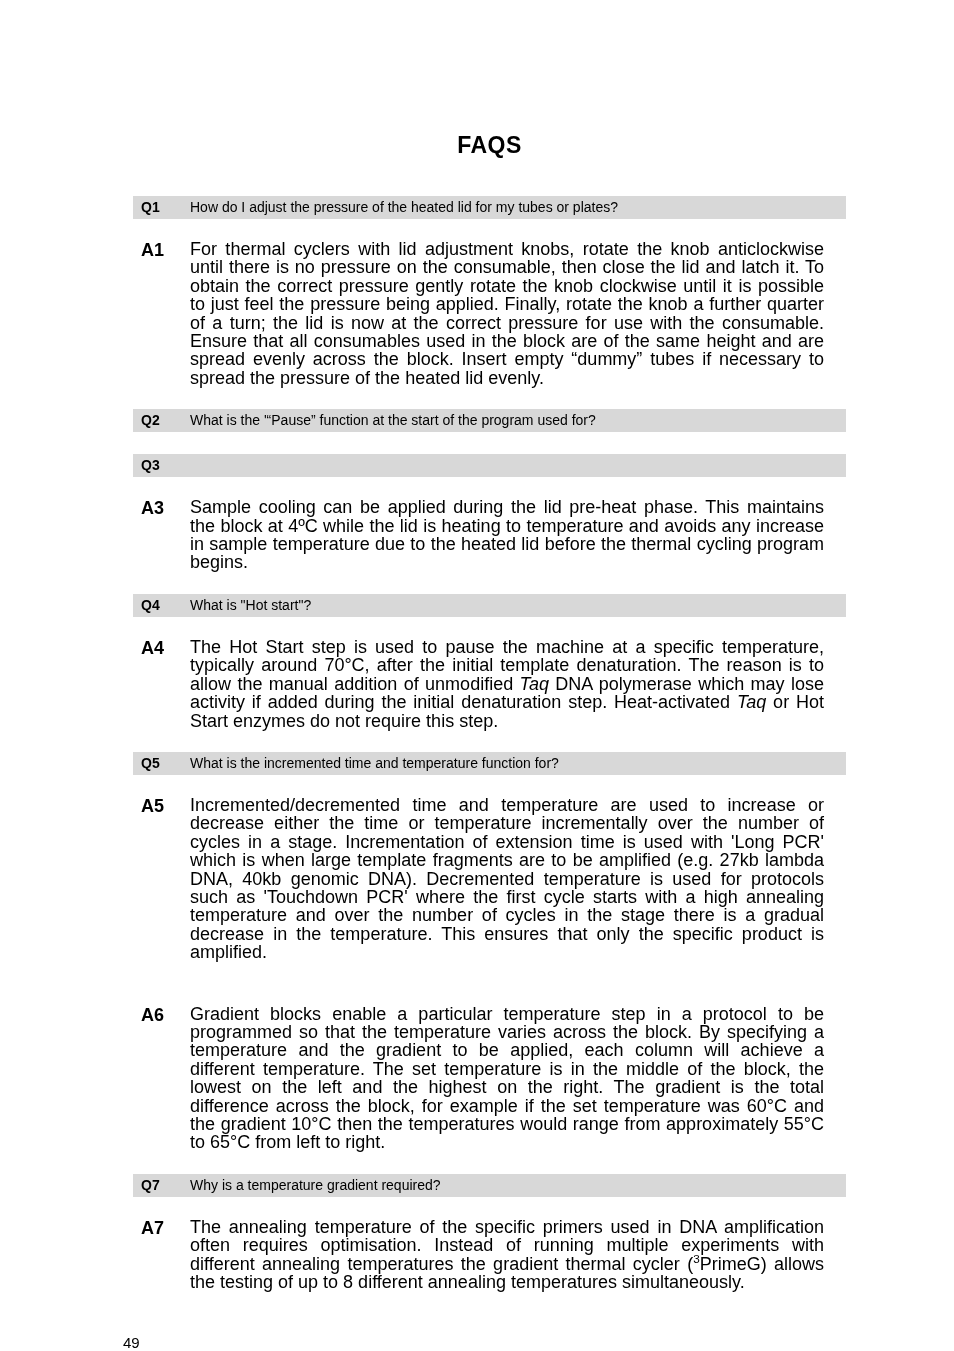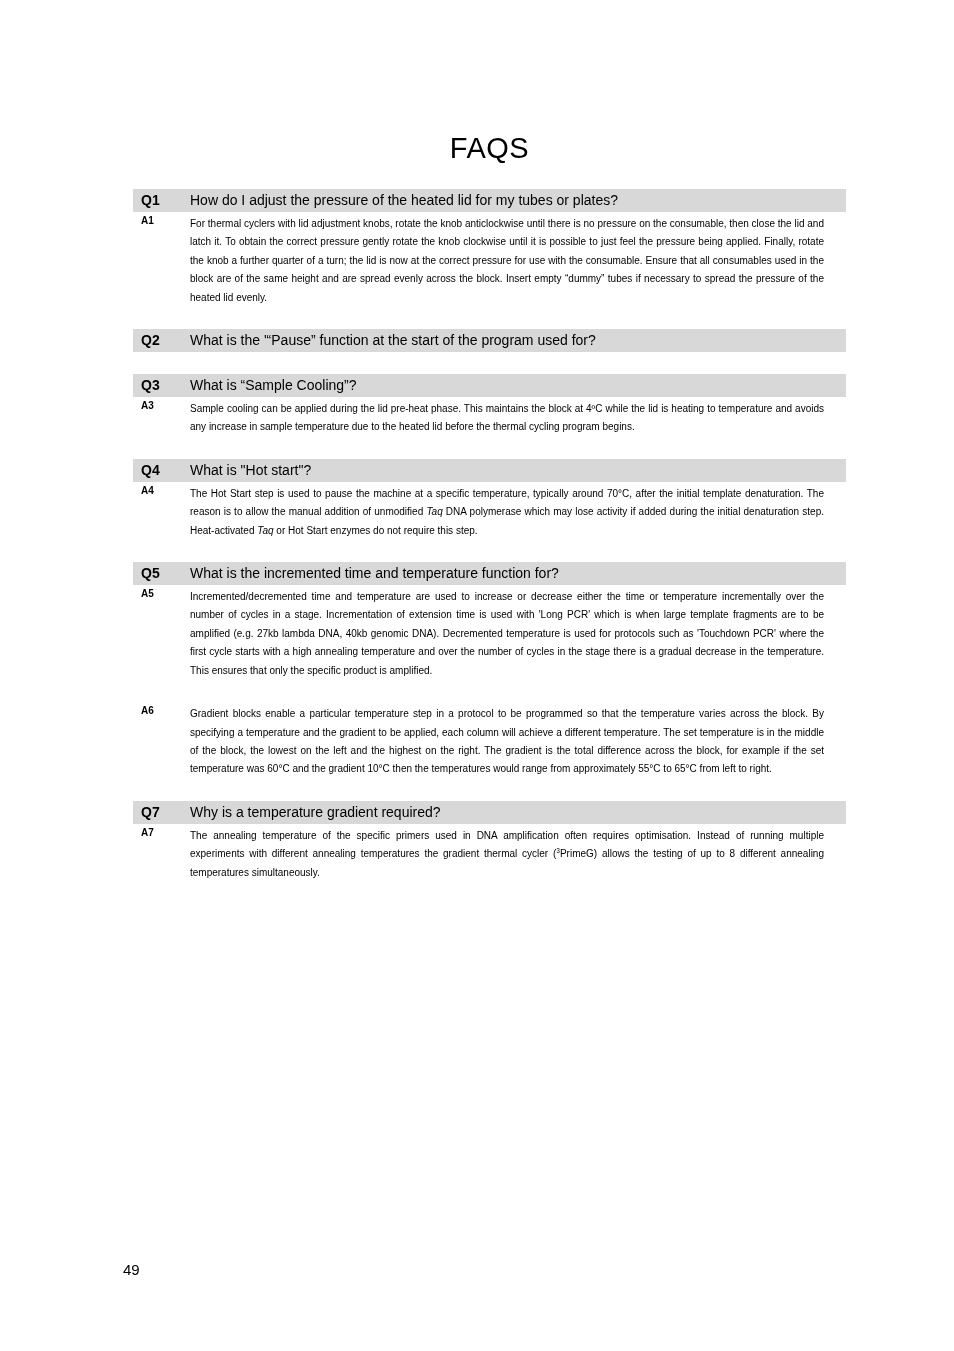--- a/index.html
+++ b/index.html
@@ -13,56 +13,56 @@
     overflow: hidden;
   }
   .content {
     position: absolute;
     left: 133px;
     top: 132px;
     width: 713px;
   }
   h1.page-title {
     text-align: center;
-    font-size: 29px;
-    font-weight: normal;
+    font-size: 23px;
+    font-weight: bold;
     letter-spacing: 0.5px;
-    margin-bottom: 24px;
+    margin-bottom: 37px;
   }
   .faq { margin-bottom: 22px; }
   .q-row {
     display: flex;
     background: #d8d8d8;
     padding: 3px 0 3px 0;
     font-size: 14px;
     line-height: 17px;
   }
   .label {
     flex: 0 0 57px;
     padding-left: 8px;
     font-weight: bold;
   }
   .q-text { flex: 1; }
   .a-row {
     display: flex;
-    padding-top: 3px;
-    font-size: 10px;
+    padding-top: 21px;
+    font-size: 18px;
   }
   .a-text {
     flex: 1;
     margin-right: 22px;
     text-align: justify;
     line-height: 18.4px;
   }
   .italic { font-style: italic; }
   .sup { vertical-align: super; font-size: 0.65em; line-height: 0; }
   .page-number {
     position: absolute;
     left: 123px;
-    top: 1261px;
+    top: 1334px;
     font-size: 15px;
   }
 </style>
 </head>
 <body>
 
 <div class="content">
   <h1 class="page-title">FAQS</h1>
 
   <div class="faq-list">
@@ -81,21 +81,20 @@
     <section class="faq">
       <div class="q-row">
         <span class="label">Q2</span>
         <span class="q-text">What is the '“Pause” function at the start of the program used for?</span>
       </div>
     </section>
 
     <section class="faq">
       <div class="q-row">
         <span class="label">Q3</span>
-        <span class="q-text">What is “Sample Cooling”?</span>
       </div>
       <div class="a-row">
         <span class="label">A3</span>
         <p class="a-text">Sample cooling can be applied during the lid pre-heat phase. This maintains the block at 4ºC while the lid is heating to temperature and avoids any increase in sample temperature due to the heated lid before the thermal cycling program begins.</p>
       </div>
     </section>
 
     <section class="faq">
       <div class="q-row">
         <span class="label">Q4</span>

